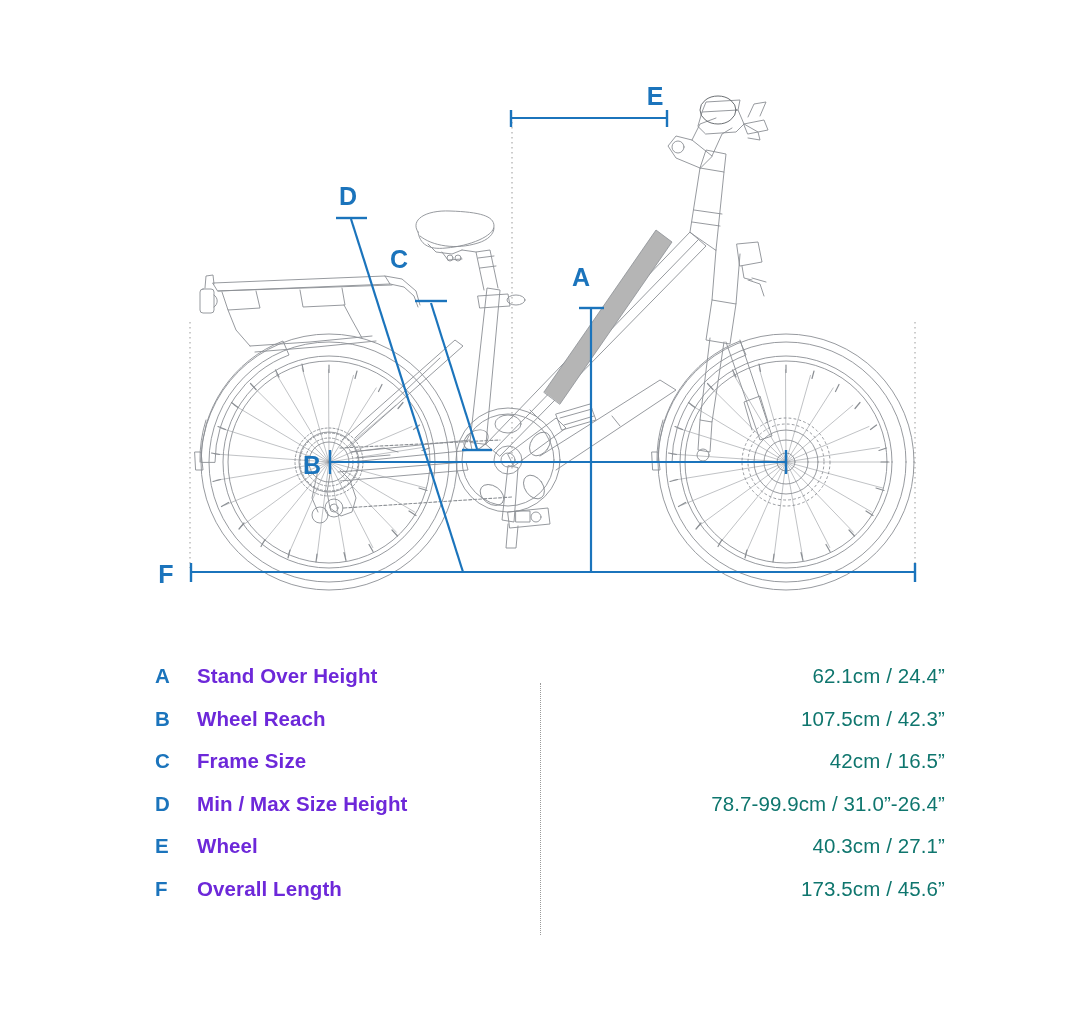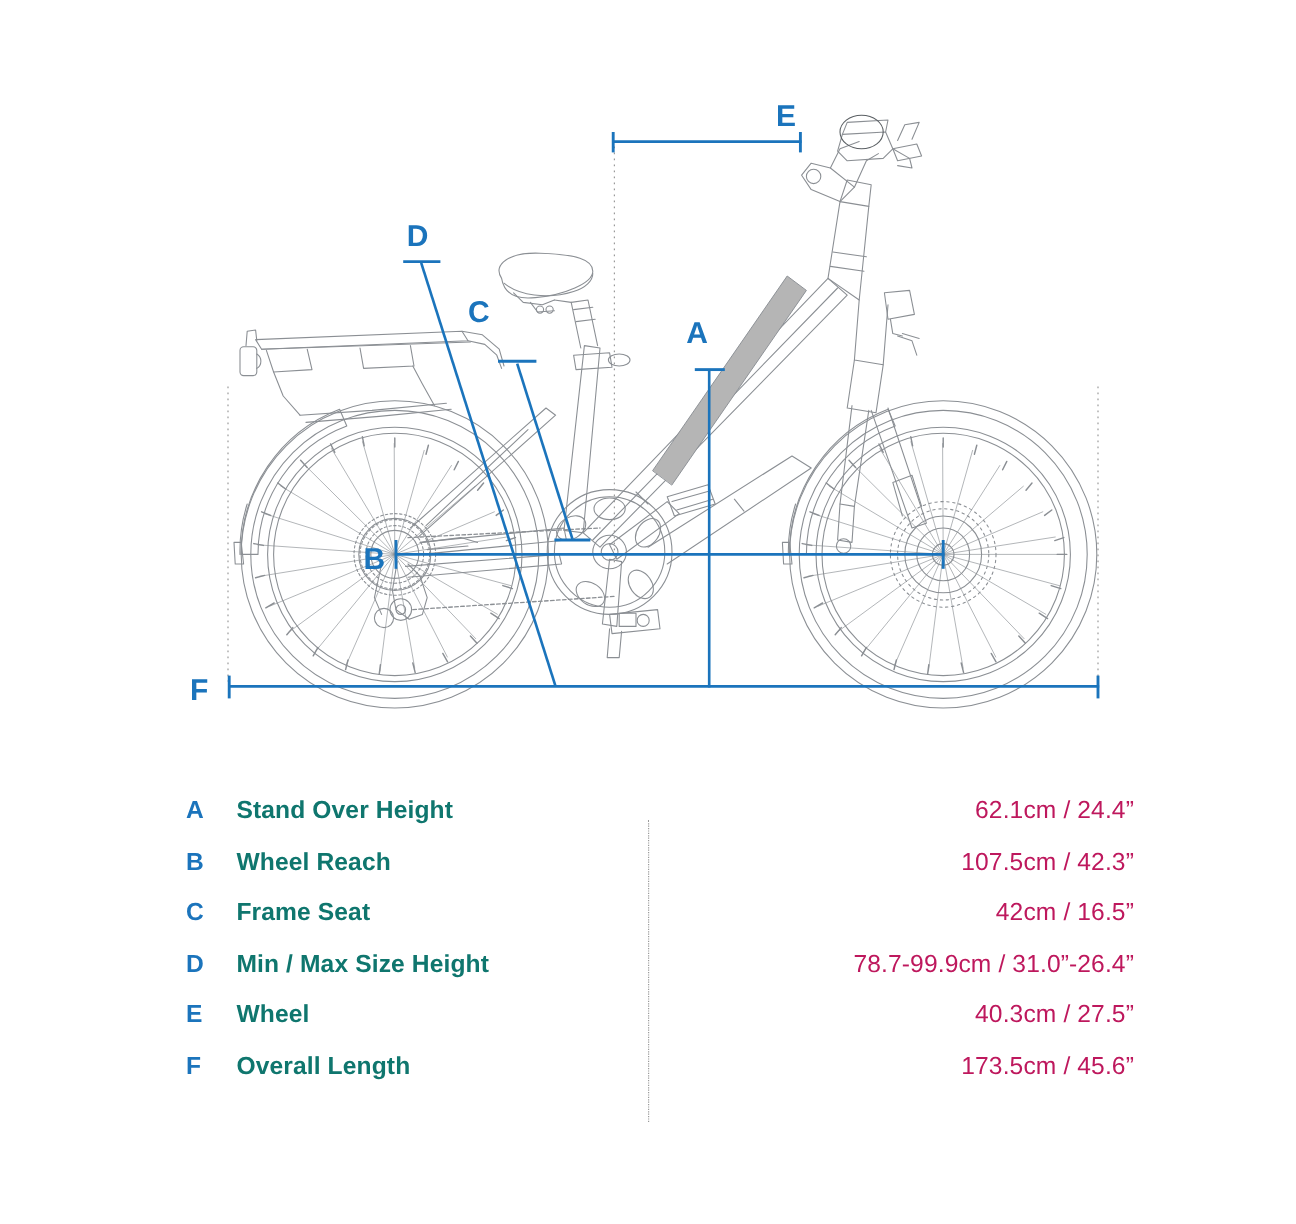--- a/index.html
+++ b/index.html
@@ -48,26 +48,26 @@
   }
   td.key {
     width: 42px;
     font-weight: bold;
     color: #1b74bc;
     text-align: left;
   }
   td.label {
     width: 350px;
     font-weight: bold;
-    color: #0f766e;
+    color: #6d28d9;
     text-align: left;
   }
   td.value {
     text-align: right;
-    color: #be185d;
+    color: #0f766e;
     font-weight: normal;
     padding-right: 158px;
   }
   #table-divider {
     position: absolute;
     left: 540px;
     top: 28px;
     width: 0;
     height: 252px;
     border-left: 1px dotted #9a9a9a;
@@ -430,32 +430,32 @@
           <td class="label">Stand Over Height</td>
           <td class="value">62.1cm / 24.4”</td>
         </tr>
         <tr>
           <td class="key">B</td>
           <td class="label">Wheel Reach</td>
           <td class="value">107.5cm / 42.3”</td>
         </tr>
         <tr>
           <td class="key">C</td>
-          <td class="label">Frame Seat</td>
+          <td class="label">Frame Size</td>
           <td class="value">42cm / 16.5”</td>
         </tr>
         <tr>
           <td class="key">D</td>
           <td class="label">Min / Max Size Height</td>
           <td class="value">78.7-99.9cm / 31.0”-26.4”</td>
         </tr>
         <tr>
           <td class="key">E</td>
           <td class="label">Wheel</td>
-          <td class="value">40.3cm / 27.5”</td>
+          <td class="value">40.3cm / 27.1”</td>
         </tr>
         <tr>
           <td class="key">F</td>
           <td class="label">Overall Length</td>
           <td class="value">173.5cm / 45.6”</td>
         </tr>
       </tbody>
     </table>
   </div>
 

